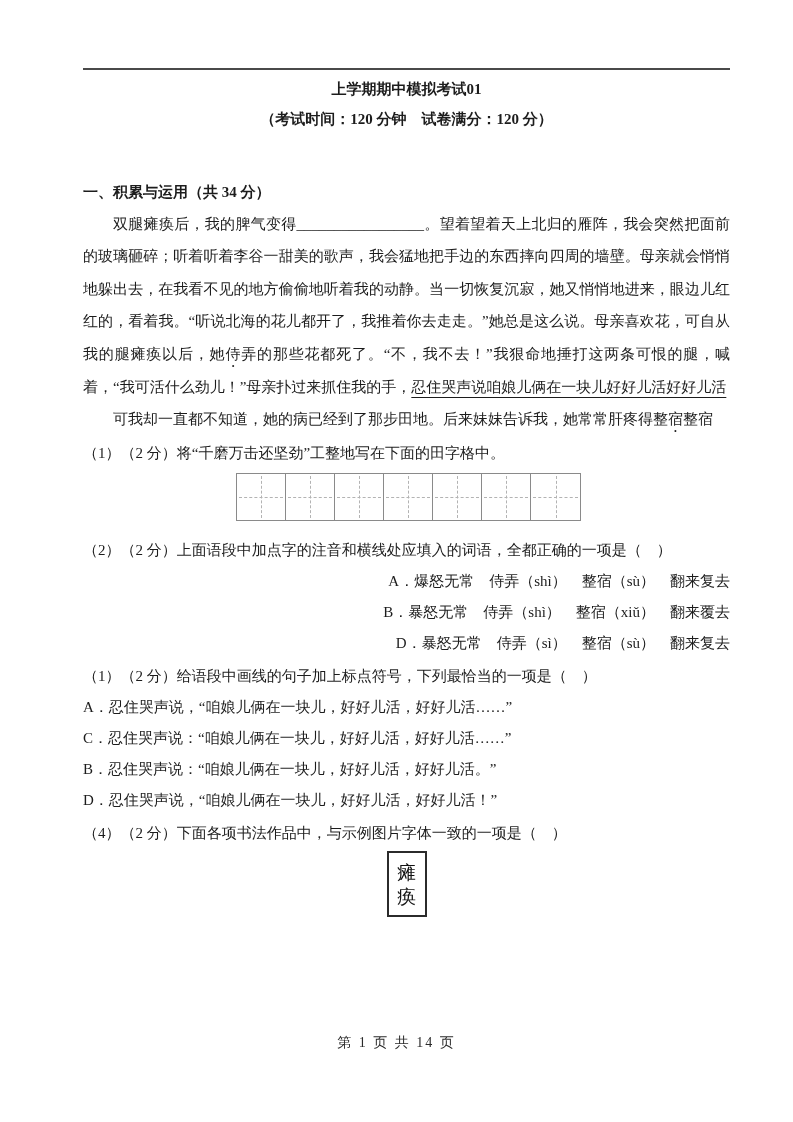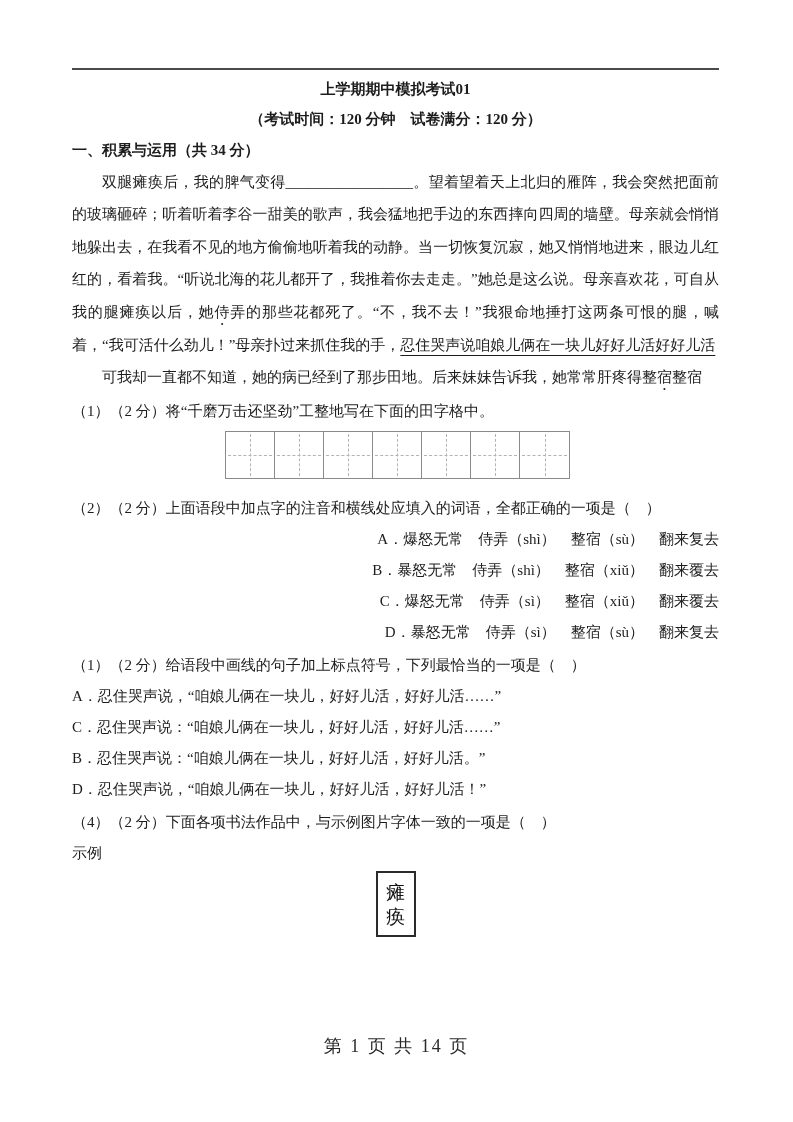--- a/index.html
+++ b/index.html
@@ -10,21 +10,21 @@
     position: relative;
     width: 793px;
     height: 1122px;
     background: #ffffff;
     margin: 0 auto;
     color: #1c1c1c;
     overflow: hidden;
   }
   .content {
     position: absolute;
-    left: 72px;
+    left: 83px;
     top: 0;
     width: 647px;
   }
 
   .top-rule {
     margin-top: 68px;
     border-top: 2px solid #4a4a4a;
     height: 0;
   }
 
@@ -38,20 +38,21 @@
   .center-line {
     line-height: 31px;
     text-align: center;
     font-weight: bold;
     font-size: 15px;
   }
   .section-heading {
     line-height: 31px;
     font-weight: bold;
     font-size: 15px;
+    margin-top: 42px;
   }
   .stem {
     line-height: 31px;
     font-size: 15px;
   }
   .passage {
     font-size: 15px;
     line-height: 32.4px;
     text-align: justify;
   }
@@ -123,21 +124,21 @@
     line-height: 1;
     color: #111;
   }
 
   .footer {
     position: absolute;
     left: 0;
     right: 0;
     top: 1034px;
     text-align: center;
-    font-size: 18px;
+    font-size: 14px;
     color: #2a2a2a;
     letter-spacing: 2px;
   }
 </style>
 </head>
 <body>
 
 <div class="page">
   <div class="content">
 
@@ -164,33 +165,31 @@
         <div class="tian-cell"></div>
         <div class="tian-cell"></div>
         <div class="tian-cell"></div>
         <div class="tian-cell"></div>
       </div>
 
     <div class="spacer-6"></div>
     <div class="stem">（2）（2 分）上面语段中加点字的注音和横线处应填入的词语，全都正确的一项是（　）</div>
     <div class="option opt-indent">A．爆怒无常　侍弄（shì）　整宿（sù）　翻来复去</div>
     <div class="option opt-indent">B．暴怒无常　侍弄（shì）　整宿（xiǔ）　翻来覆去</div>
-    <div class="option opt-indent">C．爆怒无常　侍弄（sì）　整宿（xiǔ）　翻来覆去</div>
     <div class="option opt-indent">D．暴怒无常　侍弄（sì）　整宿（sù）　翻来复去</div>
 
     <div class="spacer-2"></div>
     <div class="stem">（1）（2 分）给语段中画线的句子加上标点符号，下列最恰当的一项是（　）</div>
     <div class="option">A．忍住哭声说，“咱娘儿俩在一块儿，好好儿活，好好儿活……”</div>
     <div class="option">C．忍住哭声说：“咱娘儿俩在一块儿，好好儿活，好好儿活……”</div>
     <div class="option">B．忍住哭声说：“咱娘儿俩在一块儿，好好儿活，好好儿活。”</div>
     <div class="option">D．忍住哭声说，“咱娘儿俩在一块儿，好好儿活，好好儿活！”</div>
 
     <div class="spacer-2"></div>
     <div class="stem">（4）（2 分）下面各项书法作品中，与示例图片字体一致的一项是（　）</div>
-    <div class="example-label">示例</div>
 
     <div class="example-box">
       <span>瘫</span>
       <span>痪</span>
     </div>
 
   </div>
 
   <div class="footer">第 1 页 共 14 页</div>
 </div>

